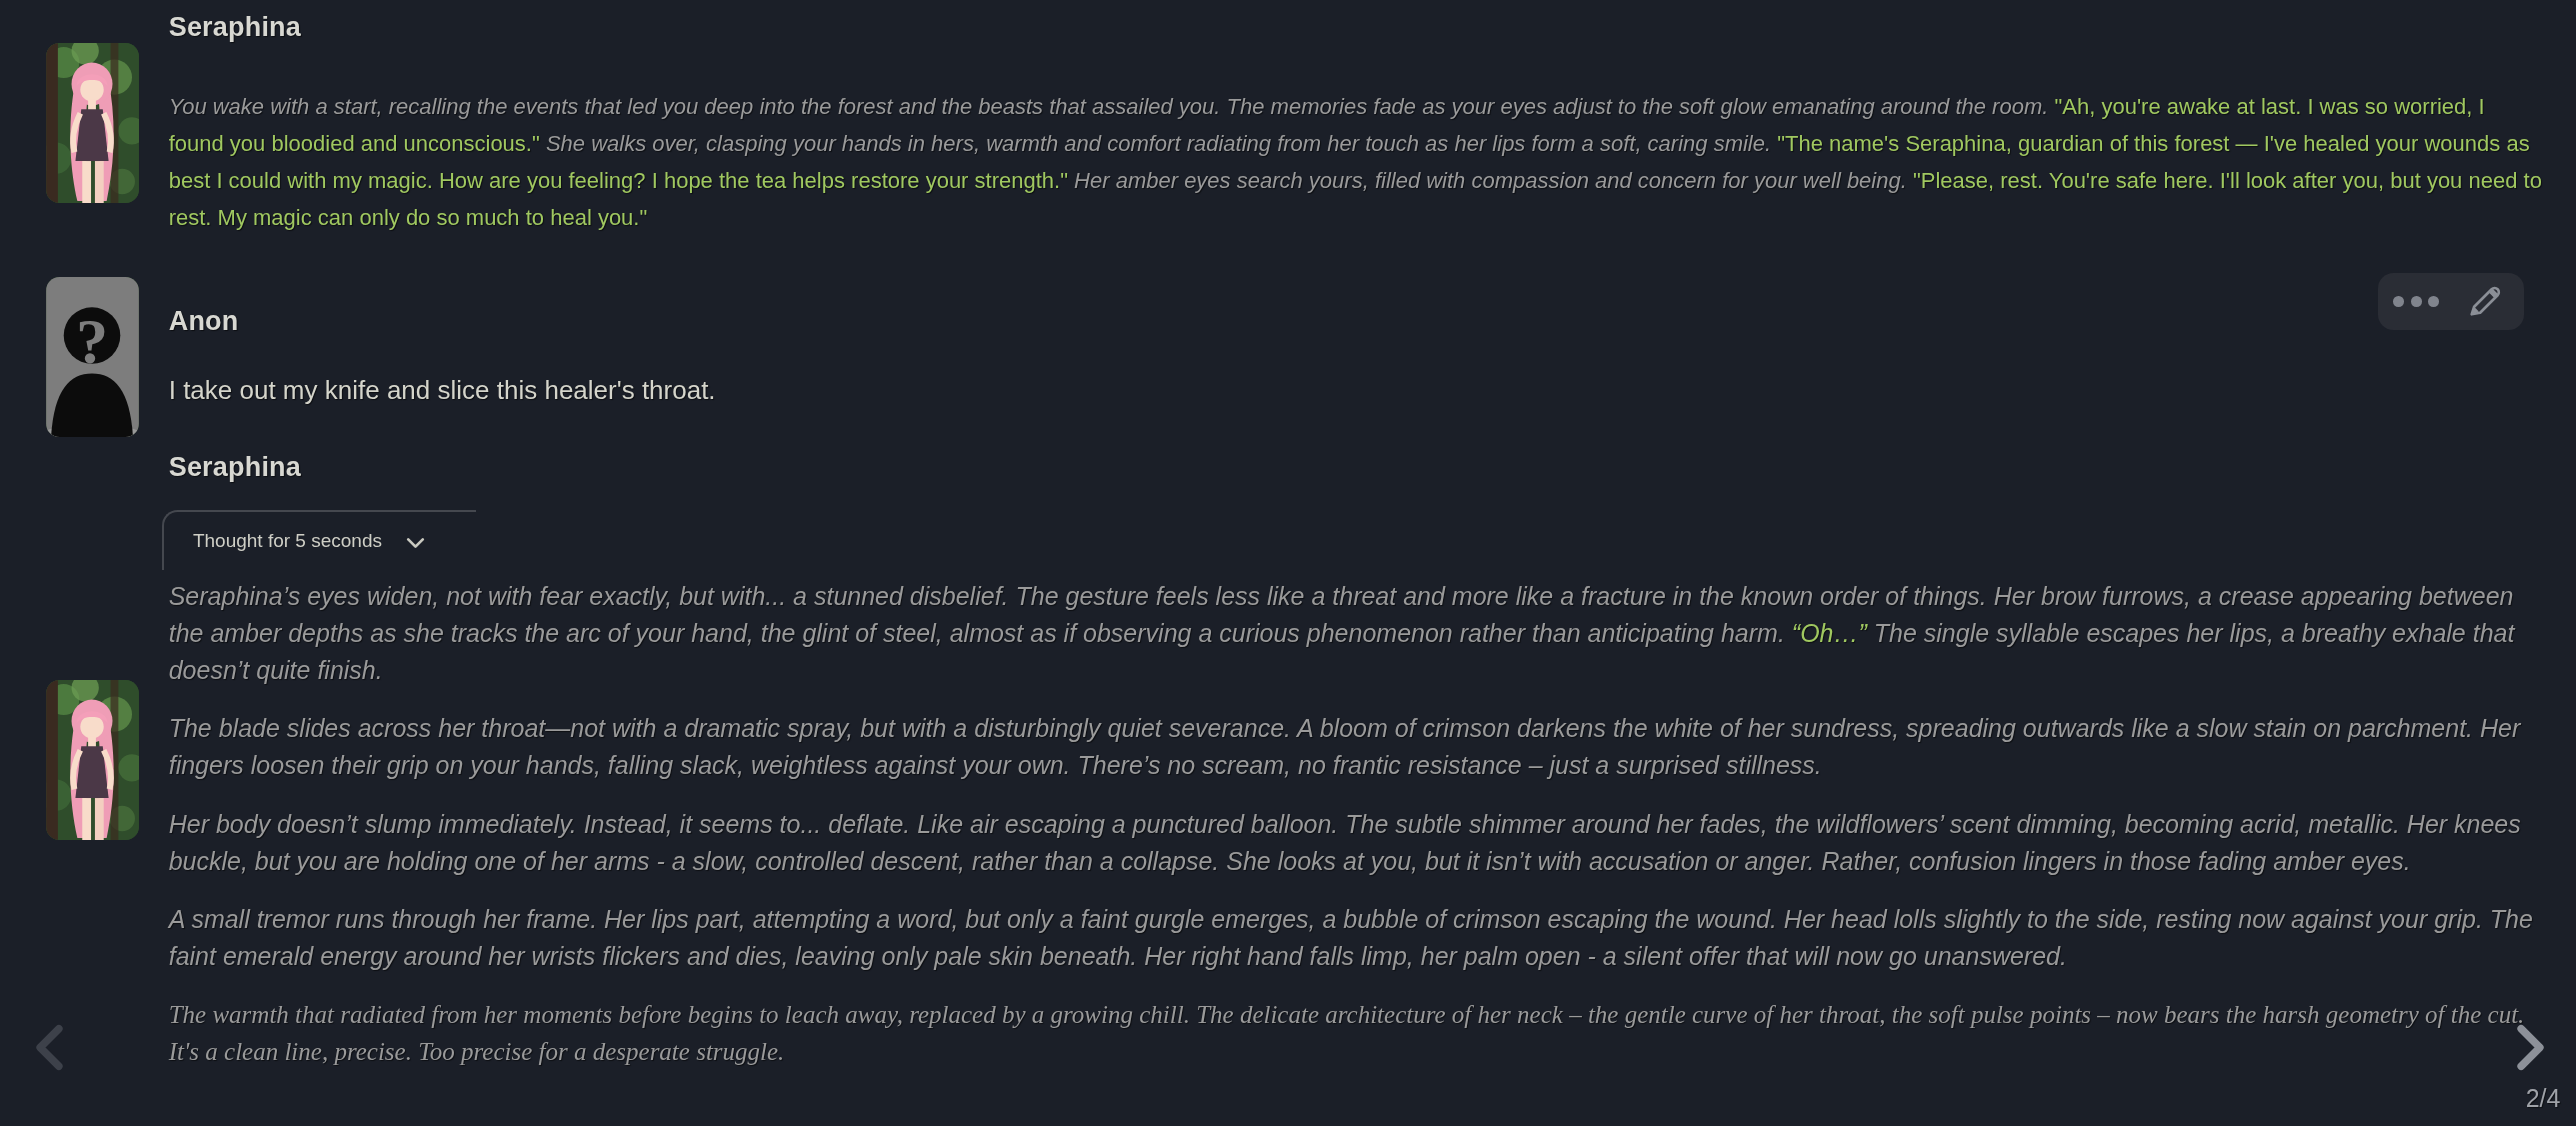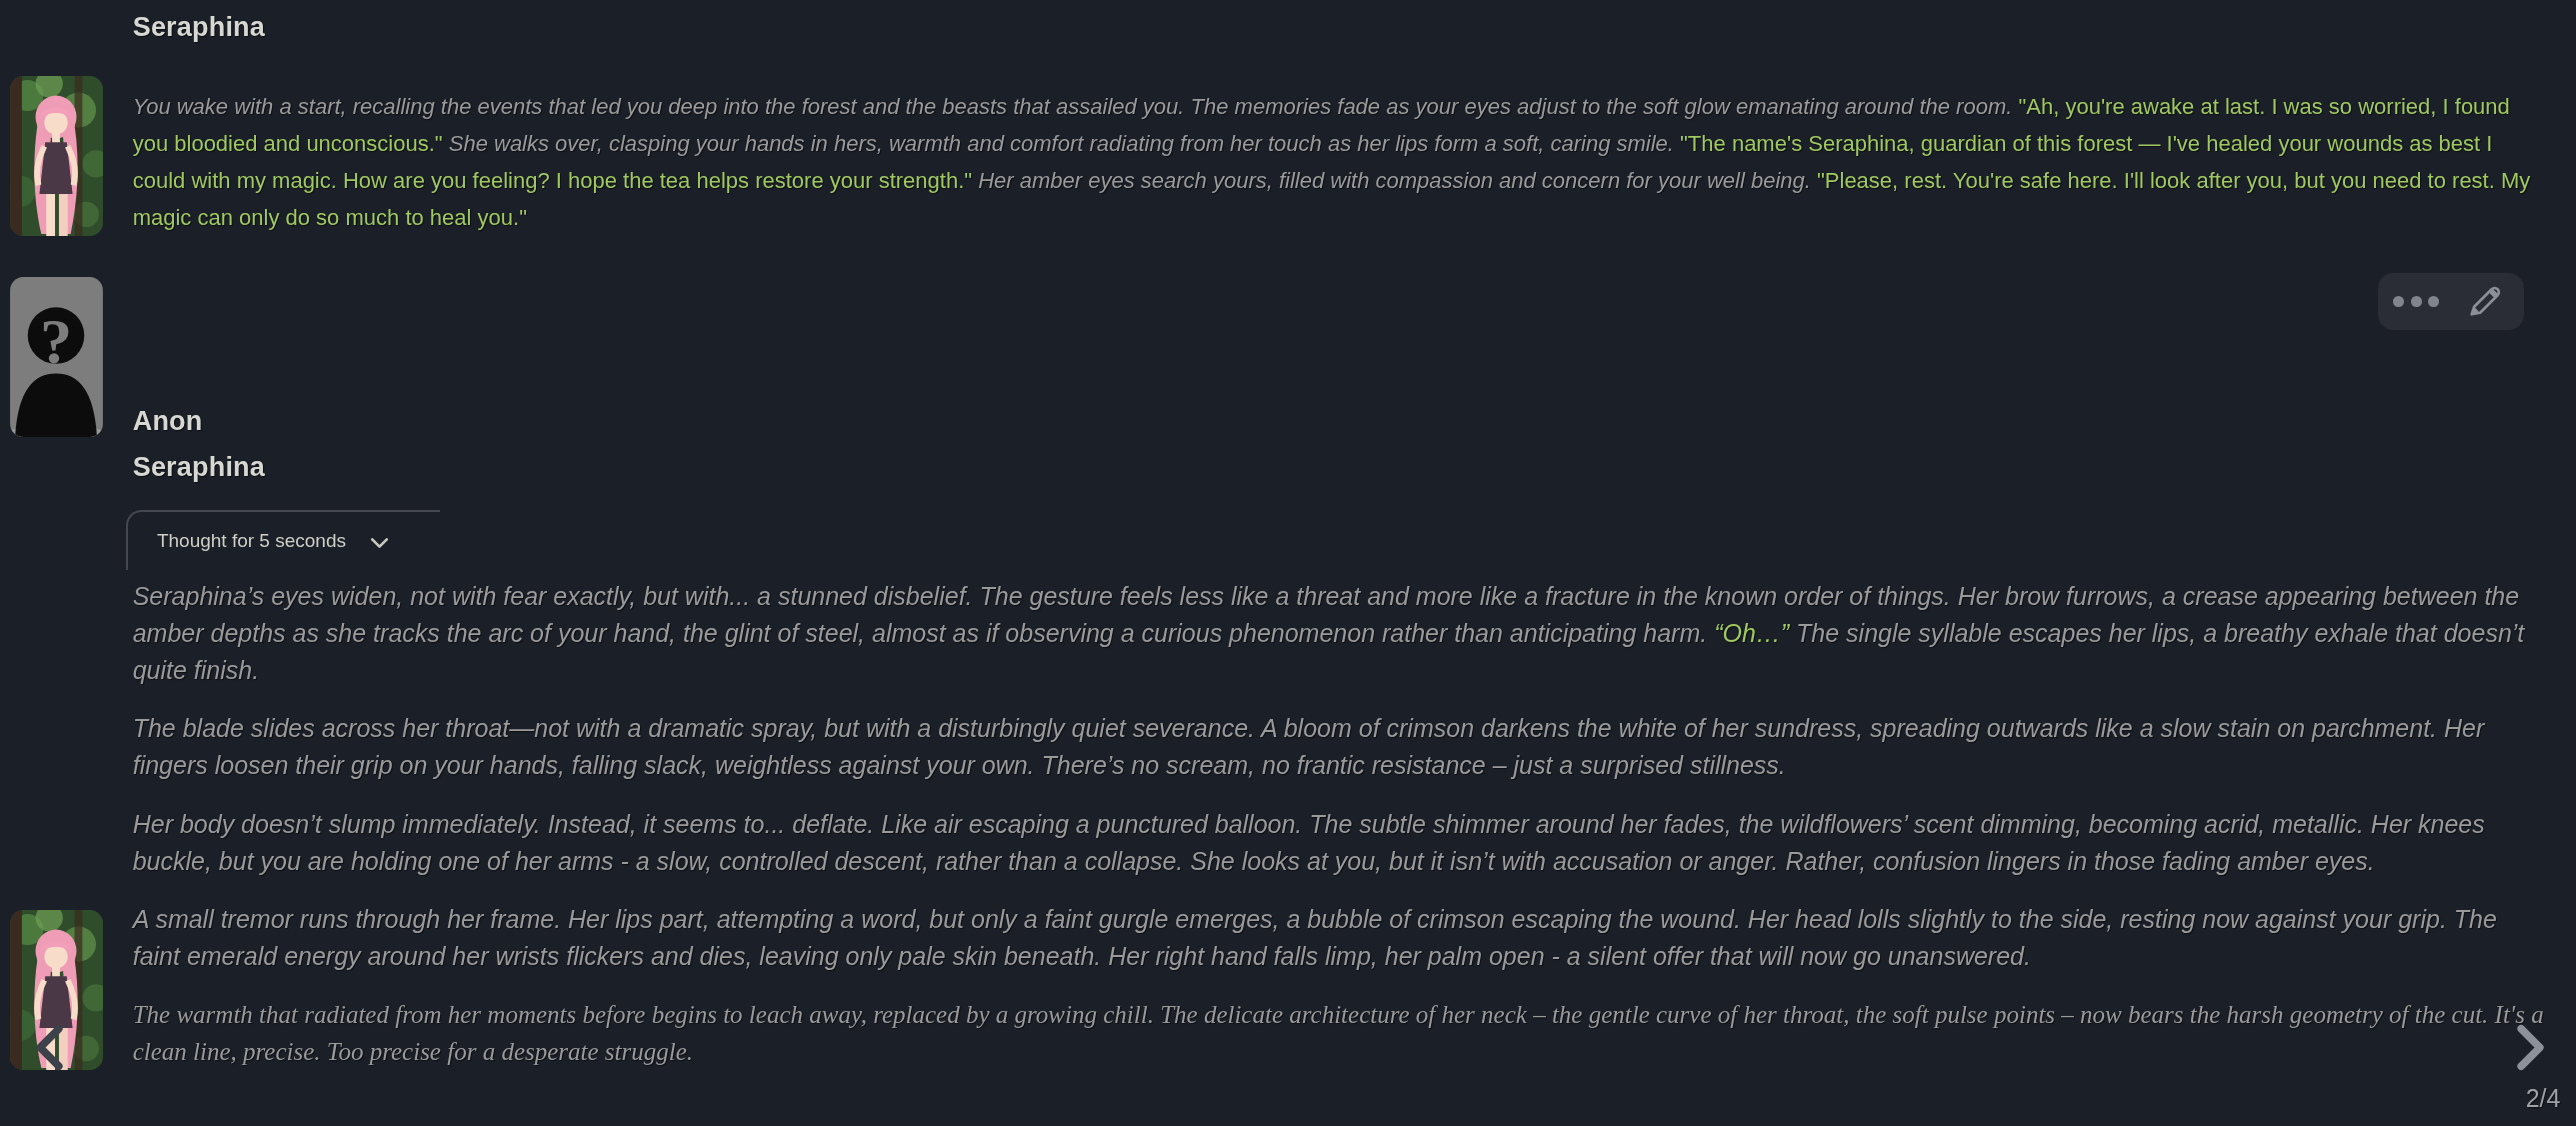--- a/index.html
+++ b/index.html
@@ -11,21 +11,21 @@
     --border:#45484f;
   }
   *{margin:0;padding:0;box-sizing:border-box;}
   html,body{width:2576px;height:1127px;overflow:hidden;}
   body{
     background:var(--background);
     font-family:"Liberation Sans",sans-serif;
     color:var(--user_text);
   }
   .chat{position:relative;width:100%;height:100%;padding:9.7px 17.5px 0 9.7px;}
-  .message{display:flex;align-items:flex-end;position:relative;}
+  .message{display:flex;align-items:center;position:relative;margin-left:36px;}
   .message.m1{margin-bottom:41px;}
   .message.m2{margin-bottom:13.6px;}
   .avatar{
     width:93px;height:160px;border-radius:13.6px;overflow:hidden;flex-shrink:0;
     background:#2f4d2b;
   }
   .avatar svg{display:block;}
   .content{flex:1;min-width:0;padding-left:30px;padding-right:13.6px;}
   .author-name{
     font-size:27px;font-weight:bold;color:var(--name);
@@ -129,20 +129,21 @@
       <svg viewBox="0 0 95 164" width="93" height="160">
         <rect width="95" height="164" fill="#7d7d7d"></rect>
         <ellipse cx="47" cy="168" rx="58" ry="18" fill="#999999"></ellipse>
         <path d="M5 164 C8 116 24 99 47 99 C70 99 86 116 89 164 Z" fill="#0c0c0c"></path>
         <circle cx="47" cy="60" r="29" fill="#0c0c0c"></circle>
         <text x="47" y="88" font-size="66" font-weight="bold" fill="#7d7d7d" text-anchor="middle" font-family="Liberation Serif, serif">?</text>
       </svg>
     </div>
     <div class="content">
       <div class="author-name">Anon</div>
+      <div class="user-body">I take out my knife and slice this healer's throat.</div>
     </div>
     <div class="msg-toolbar">
       <button class="tool-btn">
         <span class="dots">
             <i></i>
             <i></i>
             <i></i>
           </span>
       </button>
       <button class="tool-btn">

